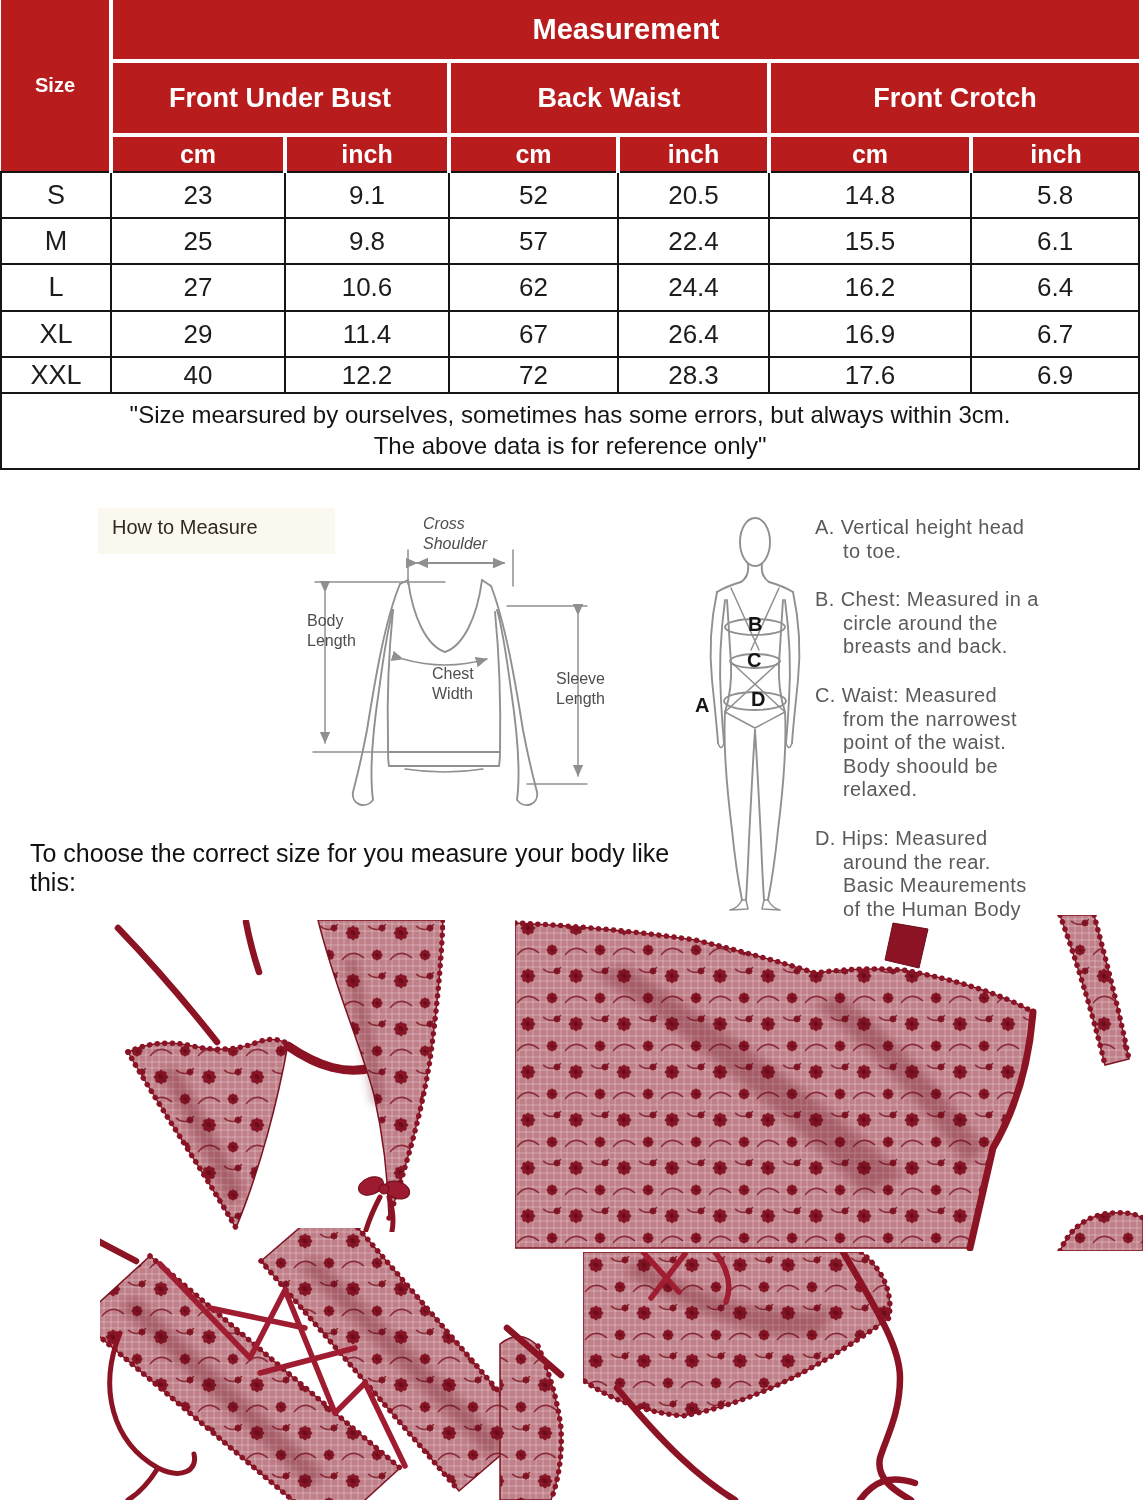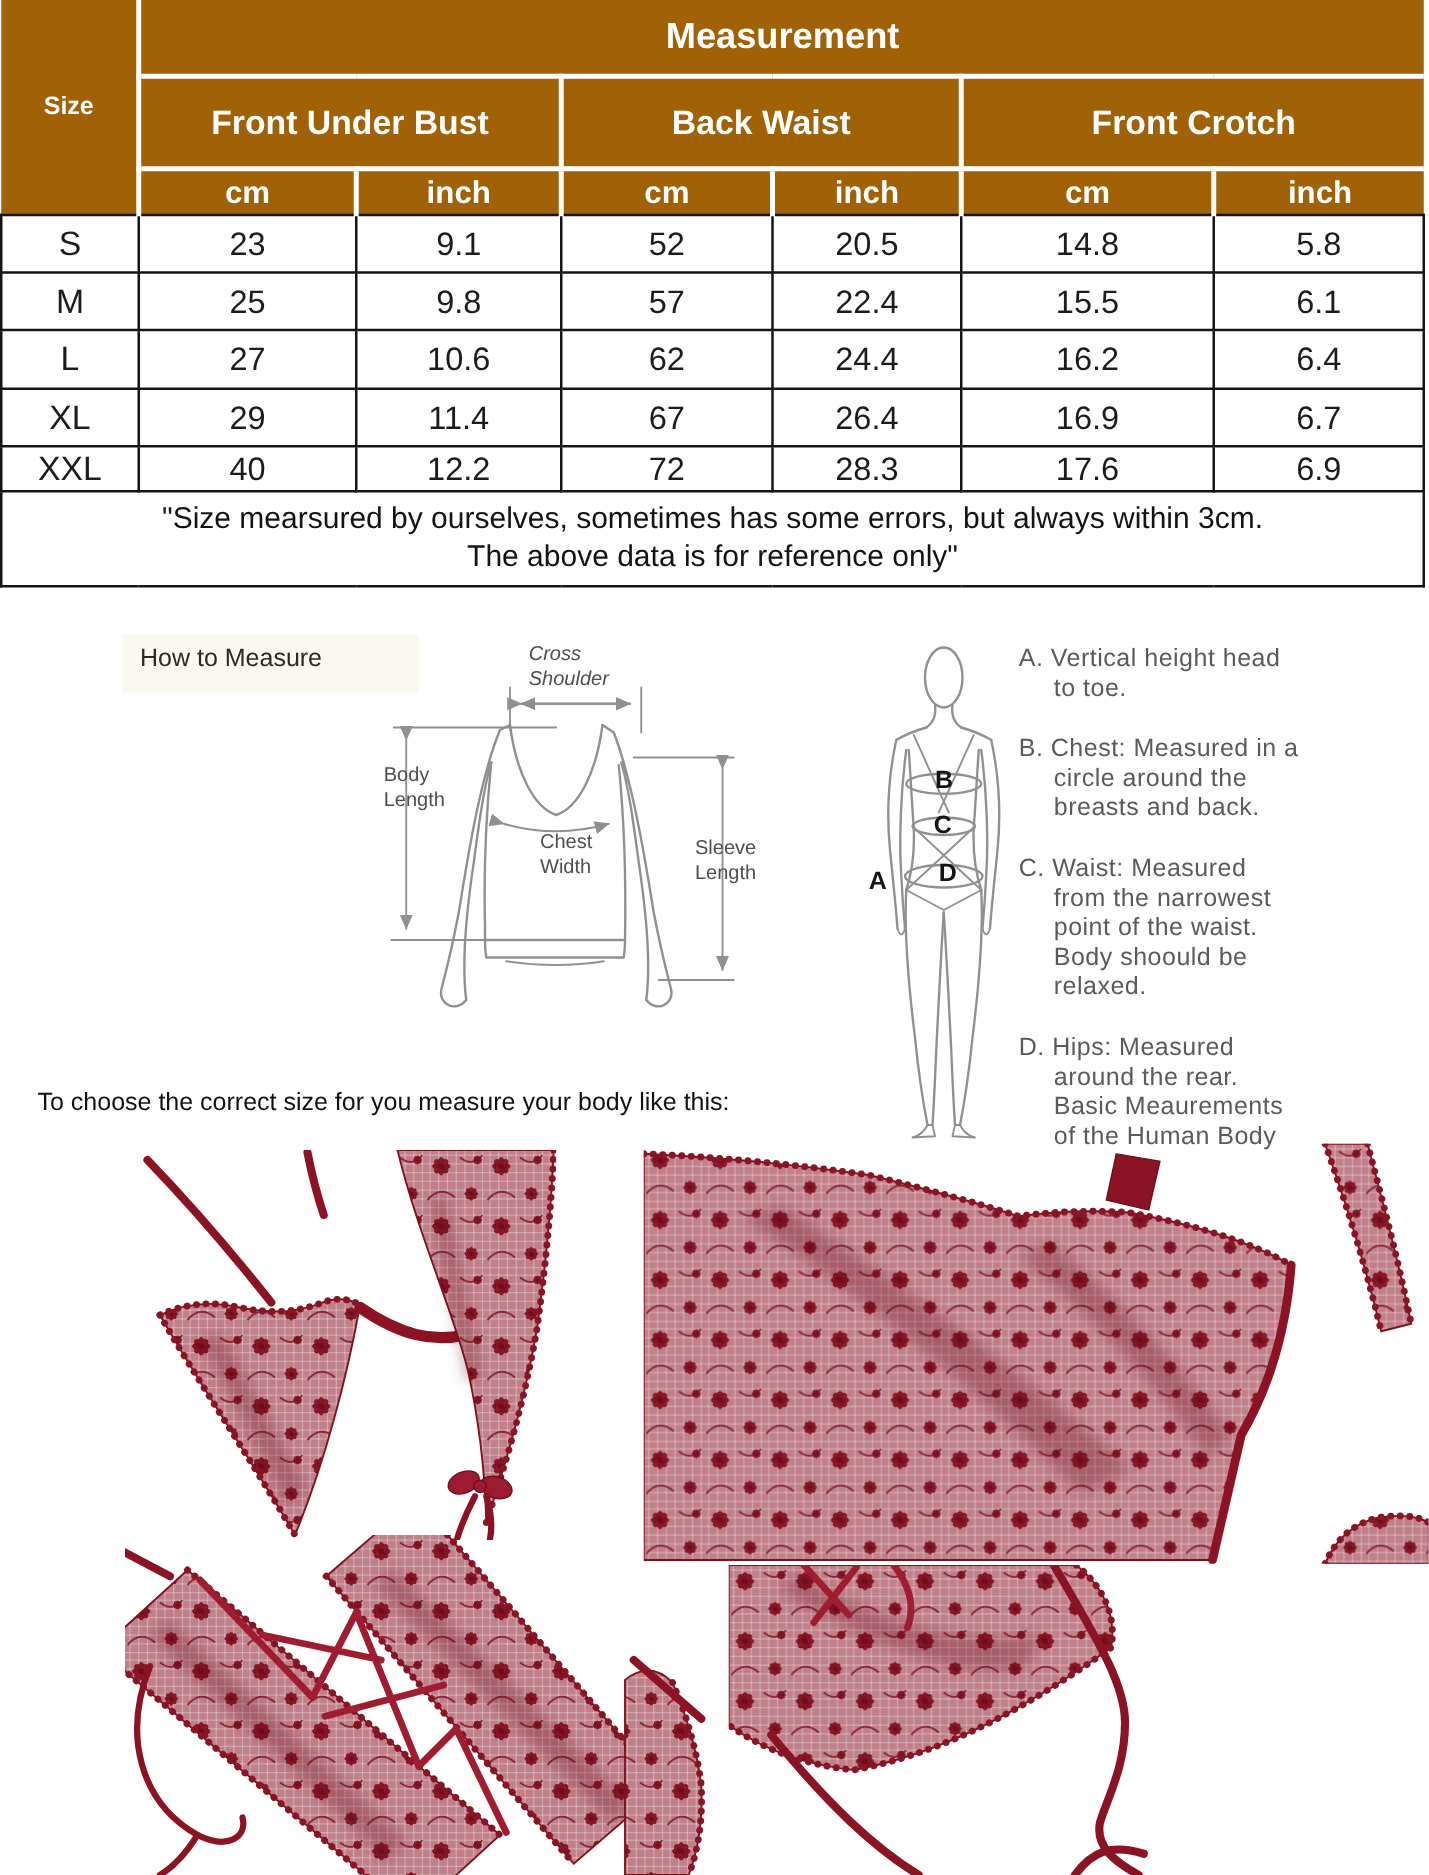--- a/index.html
+++ b/index.html
@@ -2,21 +2,21 @@
 <html><head>
 <meta charset="utf-8">
 <style>
   html,body{margin:0;padding:0;background:#fff;}
   #page{position:relative;width:1143px;height:1500px;background:#ffffff;overflow:hidden;
         font-family:"Liberation Sans",sans-serif;}
 
   
   table.sz{position:absolute;left:0;top:0;width:1138px;border-collapse:collapse;table-layout:fixed;}
   table.sz td{text-align:center;vertical-align:middle;padding:0;}
-  .hd{background:#a16207;color:#ffffff;font-weight:bold;border:4px solid #ffffff;}
+  .hd{background:#b91c1c;color:#ffffff;font-weight:bold;border:4px solid #ffffff;}
   .corner{border-left:none;border-top:none;border-bottom:none;font-size:20px;}
   .meas{border-top:none;border-right:none;font-size:29px;}
   .sect{font-size:27px;}
   .sect.last{border-right:none;}
   .unit{font-size:25px;border-bottom:none;}
   .unit.last{border-right:none;}
   tr.d td{border:2px solid #151515;background:#ffffff;color:#1c1c1c;font-size:26px;}
   tr.d td.szname{font-size:27px;}
   tr.note td{border:2px solid #151515;background:#ffffff;color:#141414;font-size:24px;line-height:31px;padding:5px 0 7px 0;}
 
@@ -31,21 +31,21 @@
   #lbl-sleeve{left:556px;top:669px;width:75px;}
   .flt{position:absolute;font-size:20px;font-weight:bold;color:#151515;}
   #flt-a{left:695px;top:694px;}
   #flt-b{left:748px;top:613px;}
   #flt-c{left:747px;top:649px;}
   #flt-d{left:751px;top:688px;}
   #measure-list{left:815px;top:516px;width:330px;font-size:20px;line-height:23.6px;
                 color:#5a5a5a;letter-spacing:0.4px;}
   .mi{margin-bottom:25px;}
   .mi div.cont{padding-left:28px;}
-  #choose-line{left:30px;top:839px;font-size:20px;color:#111111;width:680px;margin-top:32px;}
+  #choose-line{left:30px;top:839px;font-size:25px;color:#111111;width:680px;}
 
   
   .diag path,.diag ellipse,.diag line{fill:none;stroke:#909090;stroke-width:1.9;stroke-linecap:round;stroke-linejoin:round;}
   .diag .thin{stroke-width:1.5;}
 
   
   svg.ph{position:absolute;}
   .lace{fill:url(#lacePat);stroke:#7c1322;stroke-width:1.5;}
   .bead{fill:none;stroke:#8a1425;stroke-width:5.5;stroke-dasharray:0.1 7.5;stroke-linecap:round;}
   .strap{fill:none;stroke:#8c1324;stroke-width:6.5;stroke-linecap:round;}

